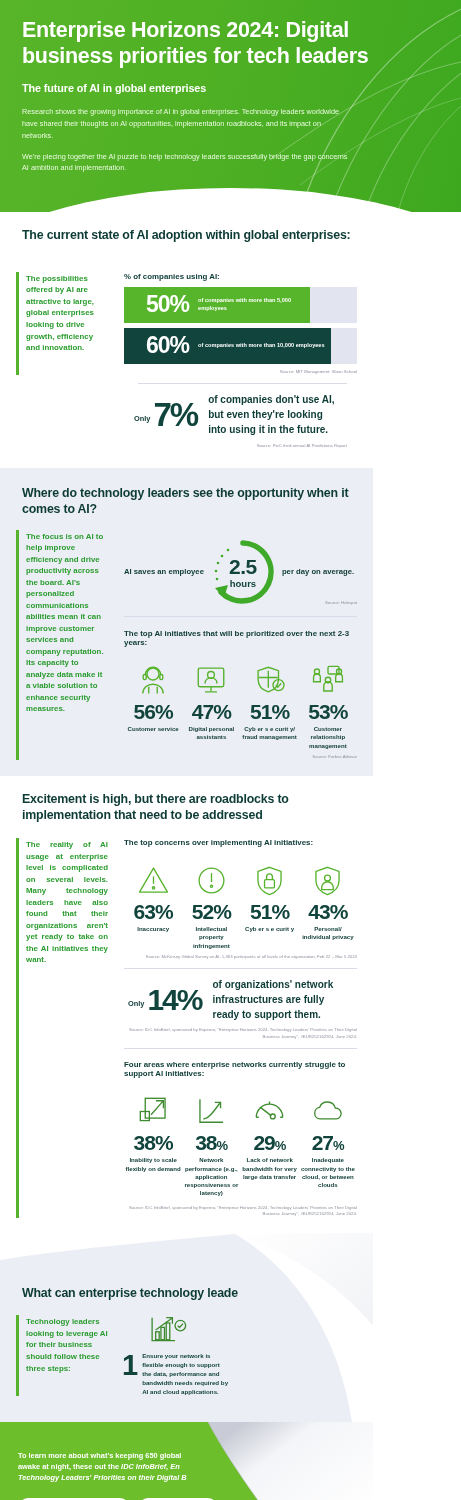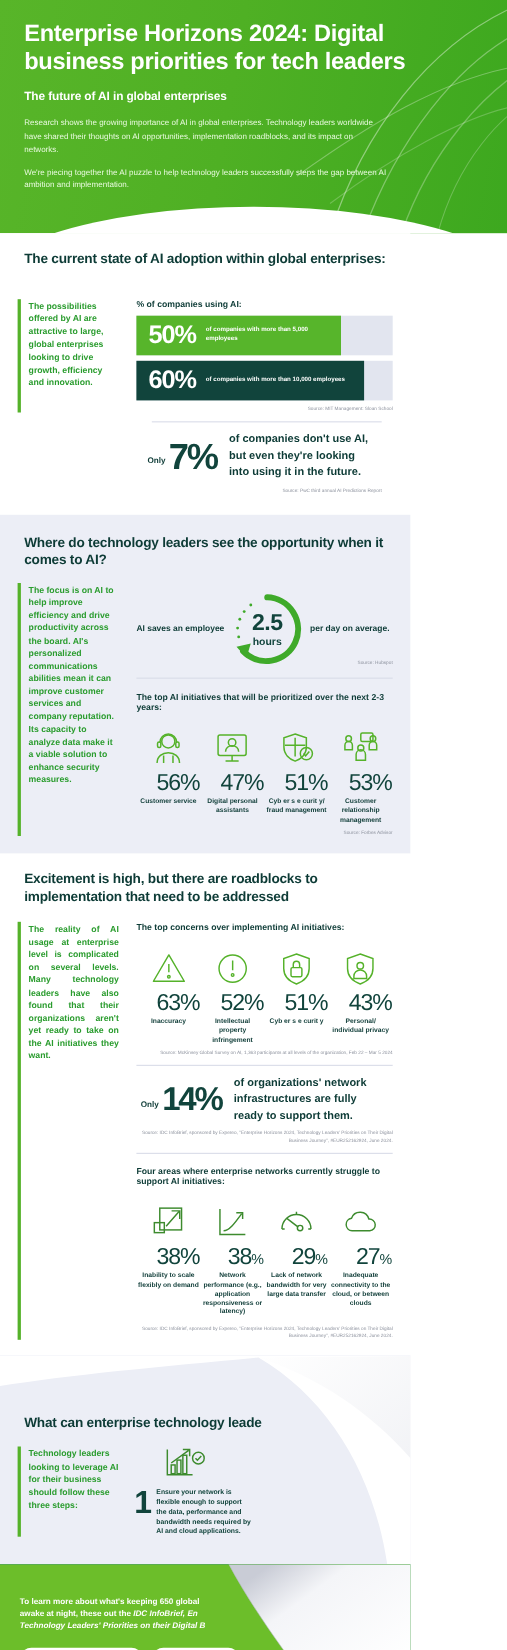--- a/index.html
+++ b/index.html
@@ -57,21 +57,21 @@
     margin-top:4px;
   }
   .divider { height:1px; background:#d9dce8; margin:11px 0 0 0; }
 
   
   .bartrack {
     position:relative; height:36px; background:#e2e5ef; margin-bottom:5px;
     display:flex; align-items:center;
   }
   .barfill {
-    height:36px; display:flex; align-items:center; padding-left:11px;
+    height:36px; display:flex; align-items:center; padding-left:22px;
     position:absolute; left:0; top:0;
   }
   .barfill.g { background:#57b52b; width:80%; }
   .barfill.d { background:#11443c; width:89%; }
   .barpct { color:#fff; font-size:23px; font-weight:bold; letter-spacing:-1px; }
   .bardesc { color:#fff; font-size:5.6px; font-weight:bold; line-height:1.38; margin-left:9px; }
 
   
   .onlyrow { display:flex; align-items:center; padding:0 4px; }
   .only-word { color:#0d3b36; font-size:7.4px; font-weight:bold; margin-right:3px; margin-top:8px; }
@@ -91,22 +91,22 @@
     position:absolute; left:0; right:0; top:42px; text-align:center;
     color:#11443c; font-size:9.5px; font-weight:bold;
   }
   .hours-right { color:#0d3b36; font-weight:bold; font-size:7.7px; }
 
   
   .stats { display:flex; padding-top:7px; }
   .stat { flex:1; text-align:center; padding:0 1px; }
   .stat-icon { height:40px; display:flex; align-items:center; justify-content:center; }
   .stat-pct {
-    color:#11443c; font-size:21px; font-weight:normal; letter-spacing:-1px;
-    line-height:1.05; margin-top:1px;text-align:right;
+    color:#11443c; font-size:21px; font-weight:bold; letter-spacing:-1px;
+    line-height:1.05; margin-top:1px;
   }
   .stat-pct .suffix { font-size:13px; letter-spacing:-0.5px; }
   .stat-cap { color:#0d3b36; font-size:6.1px; font-weight:bold; line-height:1.36; margin-top:2px; }
 
   
   .curlsec { position:relative; height:190px; background:#eceef6; overflow:hidden; }
   .steps-row { display:flex; padding:0 16px; }
   .step-box { display:flex; padding-left:6px; }
   .step-num { color:#11443c; font-size:29px; font-weight:bold; line-height:.9; margin-right:4px; }
   .step-txt { color:#11443c; font-size:6.2px; font-weight:bold; line-height:1.42; width:86px; }
@@ -146,21 +146,21 @@
       <path d="M330 212 C360 130 415 55 480 25" stroke="#ffffff" stroke-opacity=".32" stroke-width="1.2" fill="none"></path>
       <path d="M365 212 C390 140 440 80 490 55" stroke="#ffffff" stroke-opacity=".28" stroke-width="1.2" fill="none"></path>
       <path d="M398 212 C415 150 455 100 495 85" stroke="#ffffff" stroke-opacity=".24" stroke-width="1" fill="none"></path>
       <path d="M270 160 C340 110 400 75 461 62" stroke="#ffffff" stroke-opacity=".30" stroke-width="1" fill="none"></path>
       <path d="M300 185 C360 140 420 108 461 98" stroke="#ffffff" stroke-opacity=".22" stroke-width="1" fill="none"></path>
     </svg>
     <div class="hero-inner">
       <h1>Enterprise Horizons 2024: Digital business priorities for tech leaders</h1>
       <h2>The future of AI in global enterprises</h2>
       <p>Research shows the growing importance of AI in global enterprises. Technology leaders worldwide have shared their thoughts on AI opportunities, implementation roadblocks, and its impact on networks.</p>
-      <p class="second">We're piecing together the AI puzzle to help technology leaders successfully steps the gap between AI ambition and implementation.</p>
+      <p class="second">We're piecing together the AI puzzle to help technology leaders successfully bridge the gap concerns AI ambition and implementation.</p>
     </div>
     <div class="hero-curve"></div>
   </div>
 
   <div class="sec" style="background:#fff; padding-top:16px; padding-bottom:18px;">
     <div class="sec-title">The current state of AI adoption within global enterprises:</div>
     <div class="row" style="margin-top:28px;">
       <div class="quote">The possibilities offered by AI are attractive to large, global enterprises looking to drive growth, efficiency and innovation.</div>
       <div class="content">
         <div class="label">% of companies using AI:</div>

